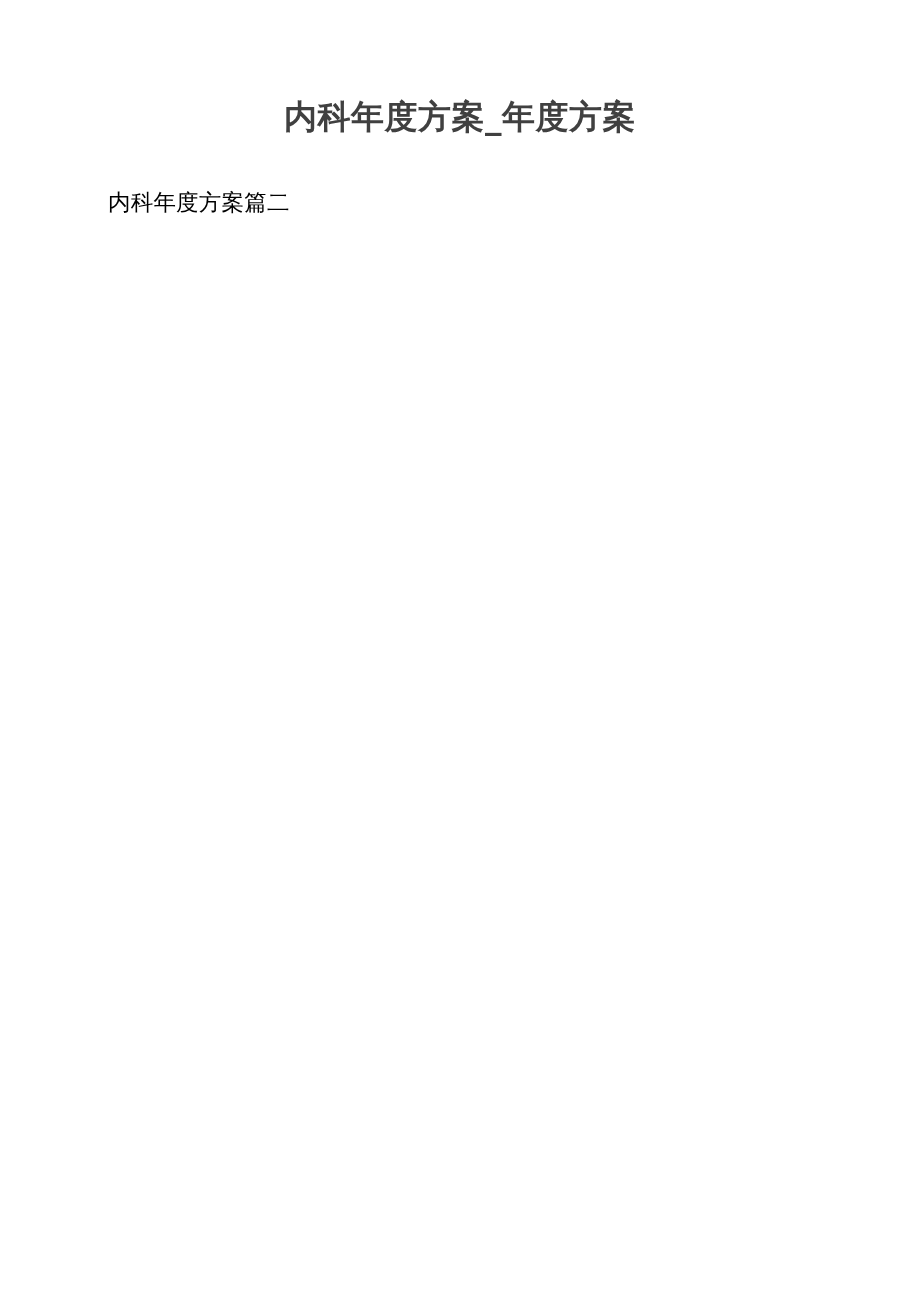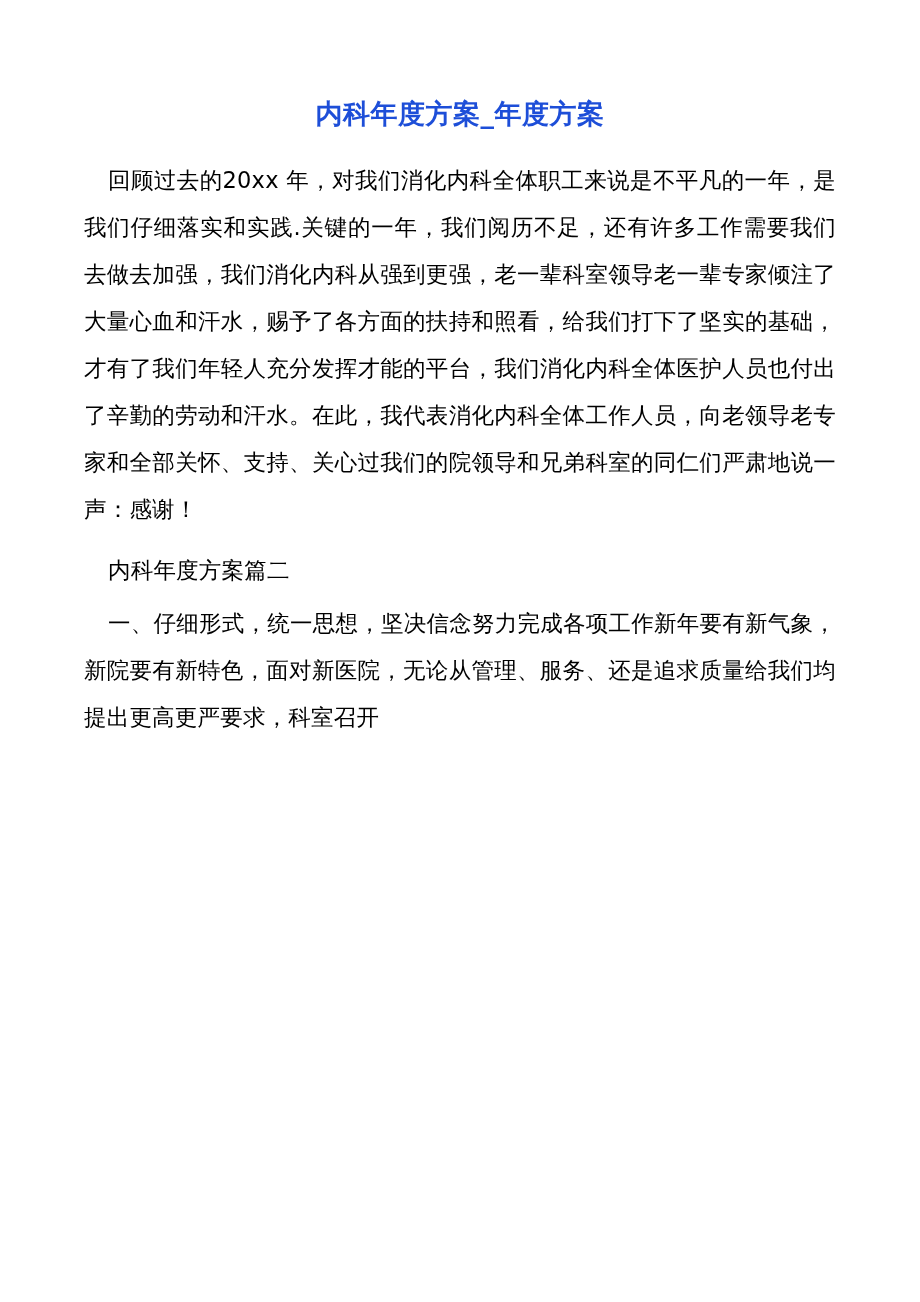--- a/index.html
+++ b/index.html
@@ -18,26 +18,26 @@
     position: relative;
     width: 920px;
     height: 1302px;
     box-sizing: border-box;
     padding: 96px 84px 0 84px;
     background: #ffffff;
   }
   .doc-title {
     font-family: "DejaVu Sans", "Liberation Sans", sans-serif;
     font-weight: bold;
-    font-size: 27px;
+    font-size: 33px;
     line-height: 1.3;
     text-align: center;
     letter-spacing: 0.5px;
     margin: 0 0 26px 0;
-    color: #1d4ed8;
+    color: #404040;
   }
   .para {
     font-family: "DejaVu Sans", "Liberation Sans", sans-serif;
     font-size: 22.5px;
     line-height: 47px;
     text-align: justify;
     text-justify: inter-ideograph;
     margin: 0;
     color: #000000;
     letter-spacing: 0.2px;
@@ -62,23 +62,21 @@
   }
 </style>
 </head>
 <body>
 
 <div class="page">
 
   <h1 class="doc-title">内科年度方案_年度方案</h1>
 
 
-  <p class="para indent-one">回顾过去的20xx 年，对我们消化内科全体职工来说是不平凡的一年，是我们仔细落实和实践.关键的一年，我们阅历不足，还有许多工作需要我们去做去加强，我们消化内科从强到更强，老一辈科室领导老一辈专家倾注了大量心血和汗水，赐予了各方面的扶持和照看，给我们打下了坚实的基础，才有了我们年轻人充分发挥才能的平台，我们消化内科全体医护人员也付出了辛勤的劳动和汗水。在此，我代表消化内科全体工作人员，向老领导老专家和全部关怀、支持、关心过我们的院领导和兄弟科室的同仁们严肃地说一声：感谢！</p>
 
   <div class="spacer-sm"></div>
 
   <p class="para indent-heading">内科年度方案篇二</p>
 
   <div class="spacer-xs"></div>
 
-  <p class="para indent-one">一、仔细形式，统一思想，坚决信念努力完成各项工作新年要有新气象，新院要有新特色，面对新医院，无论从管理、服务、还是追求质量给我们均提出更高更严要求，科室召开</p>
 
 </div>
 
 </body></html>

